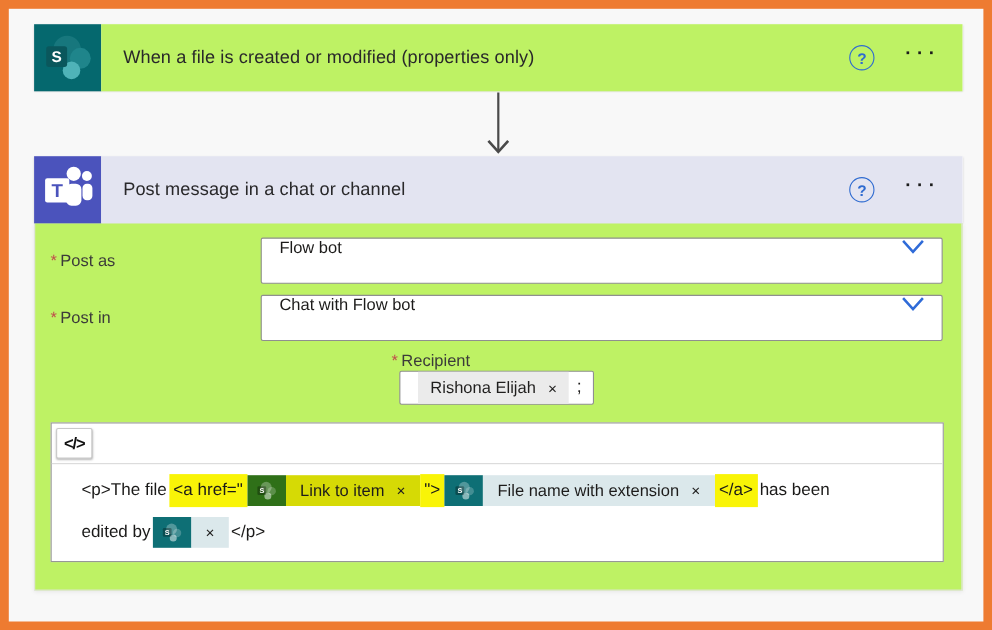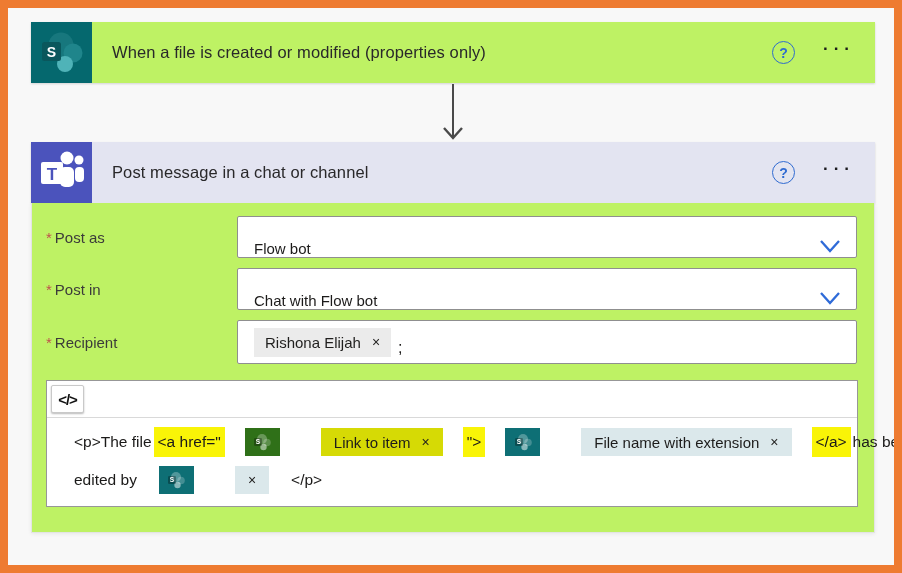--- a/index.html
+++ b/index.html
@@ -48,21 +48,21 @@
     border: 1px solid #E4E4E4; border-top: none;
     box-shadow: 0 1px 4px rgba(0,0,0,.07);
     padding: 13px 17px 25px 14px;
   }
   .form-row { display: flex; align-items: center; margin-bottom: 10px; }
   .form-label { width: 191px; flex: none; font-size: 15px; color: #3c3b3a; }
   .req { color: #c0504d; margin-right: 3px; }
   .dropdown {
     flex: 1; height: 42px; background: #fff;
     border: 1px solid #8F8F8F; border-radius: 2px;
-    display: flex; align-items: flex-end; justify-content: space-between;
+    display: flex; align-items: flex-start; justify-content: space-between;
     padding: 0 15px 0 16px; cursor: pointer;
   }
   .dd-value { font-size: 15px; color: #1c1b1a; }
 
   .recipient-box {
     flex: 1; height: 44px; background: #fff;
     border: 1px solid #8F8F8F; border-radius: 2px;
     display: flex; align-items: center; padding: 0 10px 0 16px;
   }
   .chip {
@@ -87,21 +87,21 @@
     box-shadow: 0 1px 2px rgba(0,0,0,.28);
     font-size: 15px; font-weight: bold; color: #111;
     display: flex; align-items: center; justify-content: center;
     cursor: pointer; letter-spacing: -1px;
   }
   .editor-content { padding: 9px 10px 12px 25px; cursor: text; }
   .msg-line { display: flex; align-items: center; margin-bottom: 9px; font-size: 15.5px; color: #1b1a19; white-space: pre; }
   .msg-line:last-child { margin-bottom: 0; }
   .plain { padding: 0 2px; }
   .hl { background: #F9F407; padding: 6px 4px; }
-  .token { display: inline-flex; align-items: stretch; height: 28px; margin: 0 20px; cursor: pointer; gap: 41px; }
+  .token { display: inline-flex; align-items: stretch; height: 28px; margin: 0 0; cursor: pointer; }
   .token-icon { width: 35px; flex: none; display: flex; align-items: center; justify-content: center; }
   .ti-teal { background: #0E6F75; }
   .ti-green { background: #2F7018; }
   .token-label {
     background: #DBE8EB; display: inline-flex; align-items: center;
     gap: 11px; padding: 0 13px; font-size: 15px; color: #1d1c1b;
   }
   .tl-sel { background: #D6DA05; }
 </style>
 </head>
@@ -171,21 +171,21 @@
         <div class="dropdown">
           <span class="dd-value">Chat with Flow bot</span>
           <span>
             <svg width="22" height="14" viewBox="0 0 22 14">
                 <polyline points="2,2 11,12 20,2" fill="none" stroke="#2f6bd8" stroke-width="2.3"></polyline>
               </svg>
           </span>
         </div>
       </div>
 
-      <div class="form-row" style="margin-bottom:0;">
+      <div class="form-row" style="margin-bottom:0;flex-direction:column;">
         <div class="form-label"><span class="req">*</span><span>Recipient</span></div>
         <div class="recipient-box">
           <span class="chip">
             <span>Rishona Elijah</span>
             <span class="chip-x">×</span>
           </span>
           <span class="semi">;</span>
         </div>
       </div>
 

